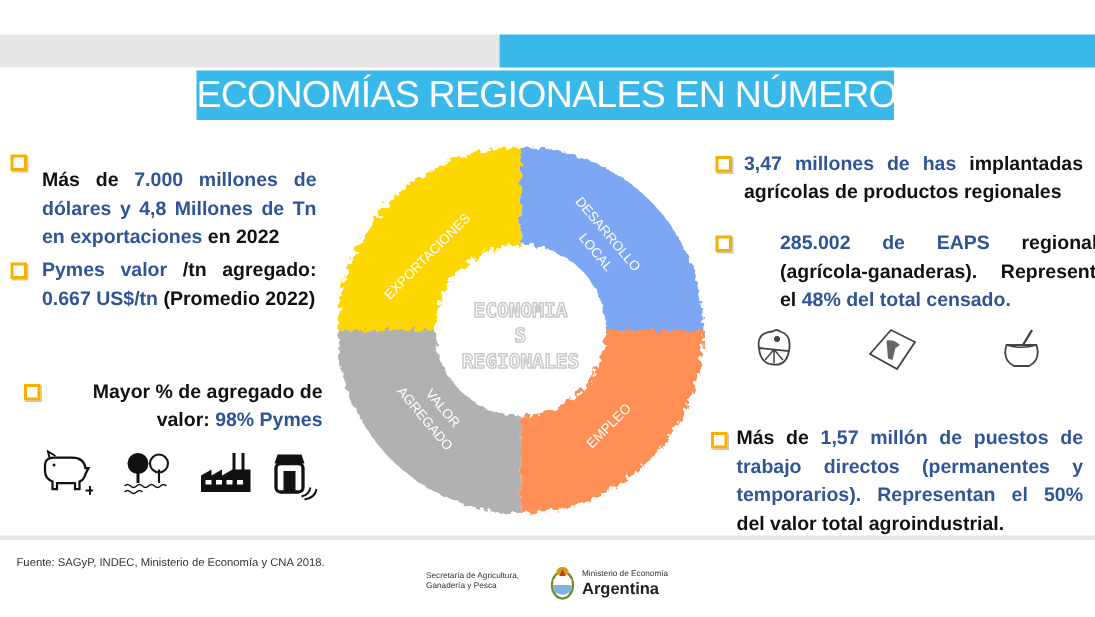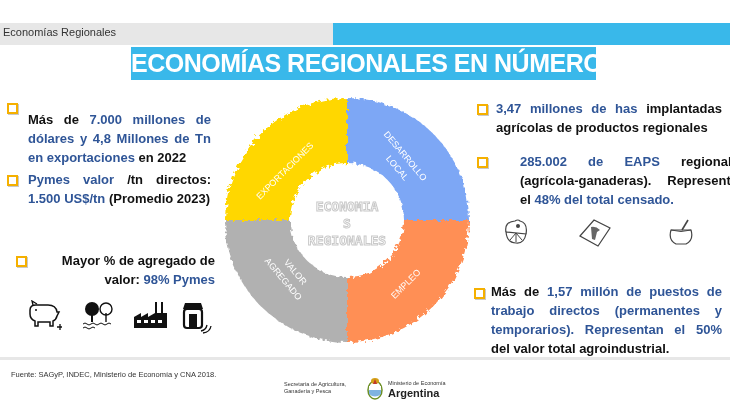--- a/index.html
+++ b/index.html
@@ -1,51 +1,50 @@
 <!DOCTYPE html>
 <html><head>
 <meta charset="utf-8">
 <style>
   * { box-sizing: border-box; margin: 0; padding: 0; }
   body { width: 730px; height: 411px; background: #ffffff; position: relative; overflow: hidden; font-family: "Liberation Sans", sans-serif; }
   .topbar { position: absolute; left: 0; top: 23px; width: 730px; height: 22px; }
   .topbar .gray { position: absolute; left: 0; top: 0; width: 333px; height: 22px; background: #e7e7e7; }
   .topbar .blue { position: absolute; left: 333px; top: 0; width: 397px; height: 22px; background: #39b8ea; }
   .topbar .label { position: absolute; left: 3px; top: 3px; font-size: 11px; color: #333; }
-  .title { position: absolute; left: 131px; top: 47px; width: 465px; height: 33px; background: #39b8ea; color: #fff; font-weight: bold; font-size: 25px; text-align: center; line-height: 33px; letter-spacing: -0.5px; white-space: nowrap; }
+  .title { position: absolute; left: 131px; top: 47px; width: 465px; height: 33px; background: #39b8ea; color: #fff; font-weight: normal; font-size: 25px; text-align: center; line-height: 33px; letter-spacing: -0.5px; white-space: nowrap; }
   .bullet { position: absolute; font-size: 13px; font-weight: bold; line-height: 19px; color: #111; text-align: justify; }
   .bullet .hl { color: #2f5597; }
   .chk { position: absolute; width: 11px; height: 11px; border: 2px solid #f5b000; background: #fff; box-shadow: 1px 1px 0 #c9c9c9; }
   .icon { position: absolute; }
   .donut { position: absolute; left: 225px; top: 88px; width: 245px; height: 265px; }
   .divider { position: absolute; left: 0; top: 357px; width: 730px; height: 3px; background: #e7e7e7; }
   .source { position: absolute; left: 11px; top: 370px; font-size: 7.5px; color: #333; }
   .sec { position: absolute; left: 284px; top: 381px; font-size: 5.5px; line-height: 7px; color: #333; }
   .min1 { position: absolute; left: 388px; top: 380px; font-size: 5.5px; color: #333; }
   .min2 { position: absolute; left: 388px; top: 387px; font-size: 11px; font-weight: bold; color: #222; }
 </style>
 </head>
 <body>
 
 <div class="topbar">
   <div class="gray"></div>
   <div class="blue"></div>
-  <span class="label">Economías Regionales</span>
 </div>
 
 <div class="title">ECONOMÍAS REGIONALES EN NÚMEROS</div>
 
 <div class="chk" style="left:7px;top:103px;"></div>
 <div class="bullet" style="left:28px;top:98px;width:183px;margin-top:12px;">
   <span>Más de </span><span class="hl">7.000 millones de dólares y 4,8 Millones de Tn en exportaciones</span><span> en 2022</span>
 </div>
 
 <div class="chk" style="left:7px;top:175px;"></div>
 <div class="bullet" style="left:28px;top:170px;width:183px;">
-  <span class="hl">Pymes valor</span><span> /tn directos: </span><span class="hl">1.500 US$/tn</span><span> (Promedio 2023)</span>
+  <span class="hl">Pymes valor</span><span> /tn agregado: </span><span class="hl">0.667 US$/tn</span><span> (Promedio 2022)</span>
 </div>
 
 <div class="chk" style="left:16px;top:256px;"></div>
 <div class="bullet" style="left:35px;top:251px;width:180px;text-align:right;">
   <span>Mayor % de agregado de valor: </span><span class="hl">98% Pymes</span>
 </div>
 
 <svg class="icon" style="left:26px;top:300px;" width="36" height="30" viewBox="0 0 36 30">
   <path d="M4 10 Q4 5 10 5 L22 5 Q30 5 31 12 L33 12 L31 16 Q30 20 27 21 L27 26 L24 26 L24 22 L12 22 L12 26 L9 26 L9 21 Q4 19 4 14 Z" fill="none" stroke="#111" stroke-width="1.5"></path>
   <path d="M7 5 L6 1 L11 4" fill="none" stroke="#111" stroke-width="1.3"></path>

